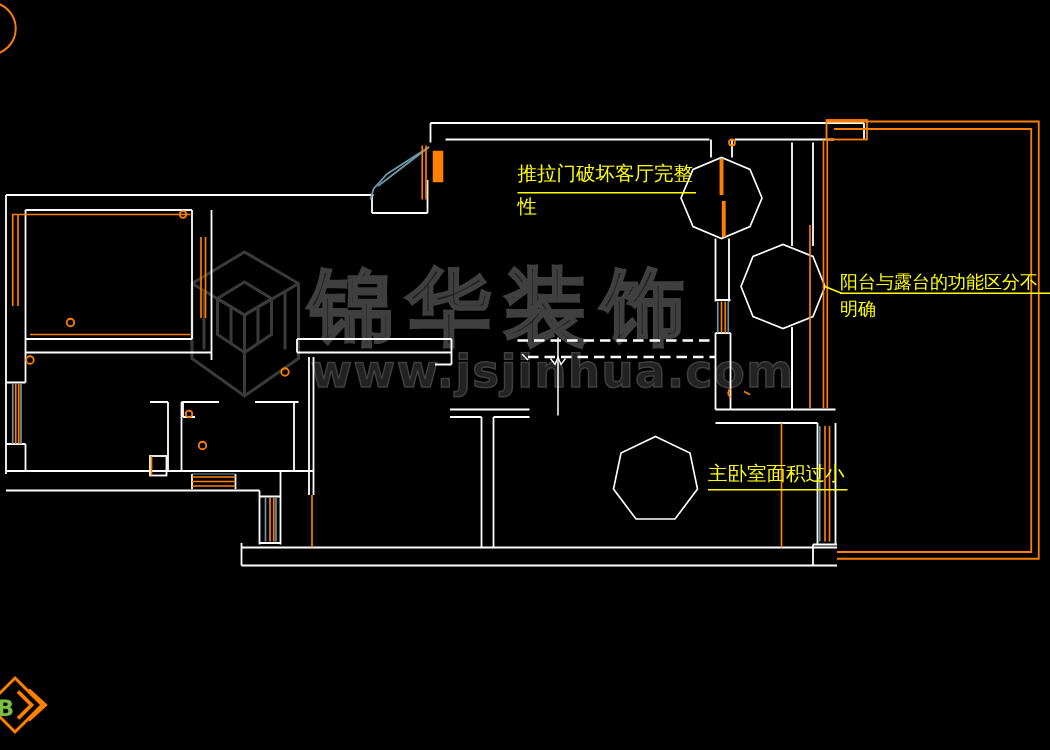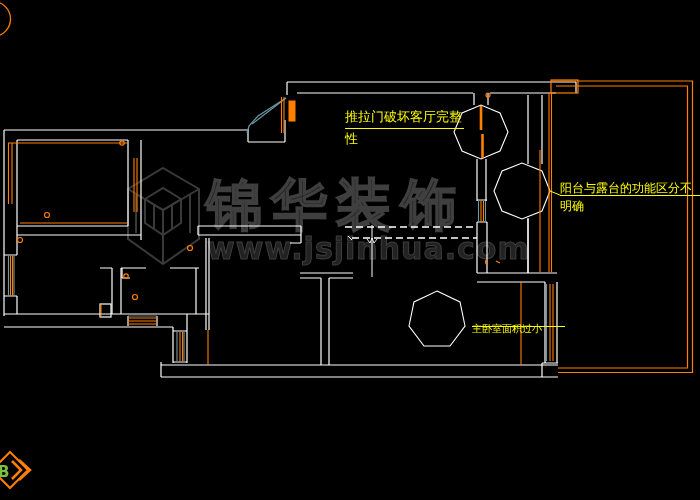--- a/index.html
+++ b/index.html
@@ -16,21 +16,21 @@
   
   #plan{position:absolute;left:0;top:0;z-index:2;}
   
   .note{position:absolute;z-index:3;color:#ffff00;line-height:15px;
         font-family:"DejaVu Sans",sans-serif;white-space:nowrap;}
   .note div{white-space:nowrap;}
   #note-sliding-door{left:345px;top:109px;font-size:13px;}
   #note-sliding-door .l2{margin-top:7px;}
   #note-balcony{left:560px;top:181px;font-size:12px;}
   #note-balcony .l2{margin-top:3px;}
-  #note-bedroom{left:472px;top:321px;font-size:10px;}
+  #note-bedroom{left:472px;top:309px;font-size:13px;}
 </style>
 </head>
 <body>
 
 <div id="stage">
 
   <svg class="wm wm-logo" width="80" height="102" viewBox="0 0 80 102">
     <g fill="none" stroke="#3a3a3a" stroke-width="2">
       <path d="M39,3 L75,24 L75,74 L39,99 L4,74 L4,24 Z"></path>
       <path d="M4,24 L39,45 L75,24"></path>

